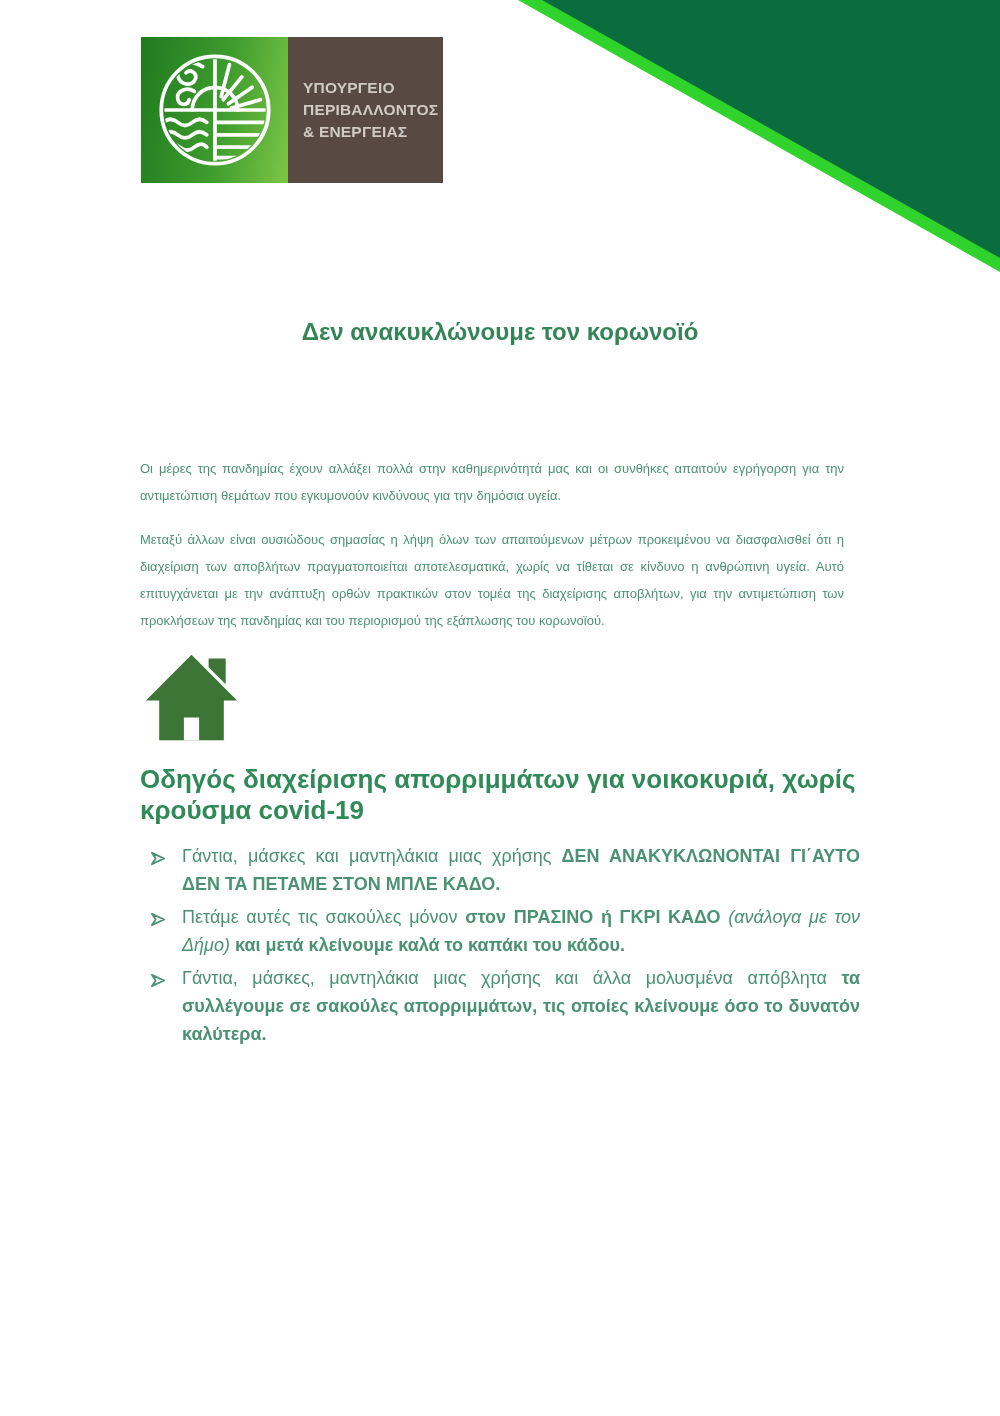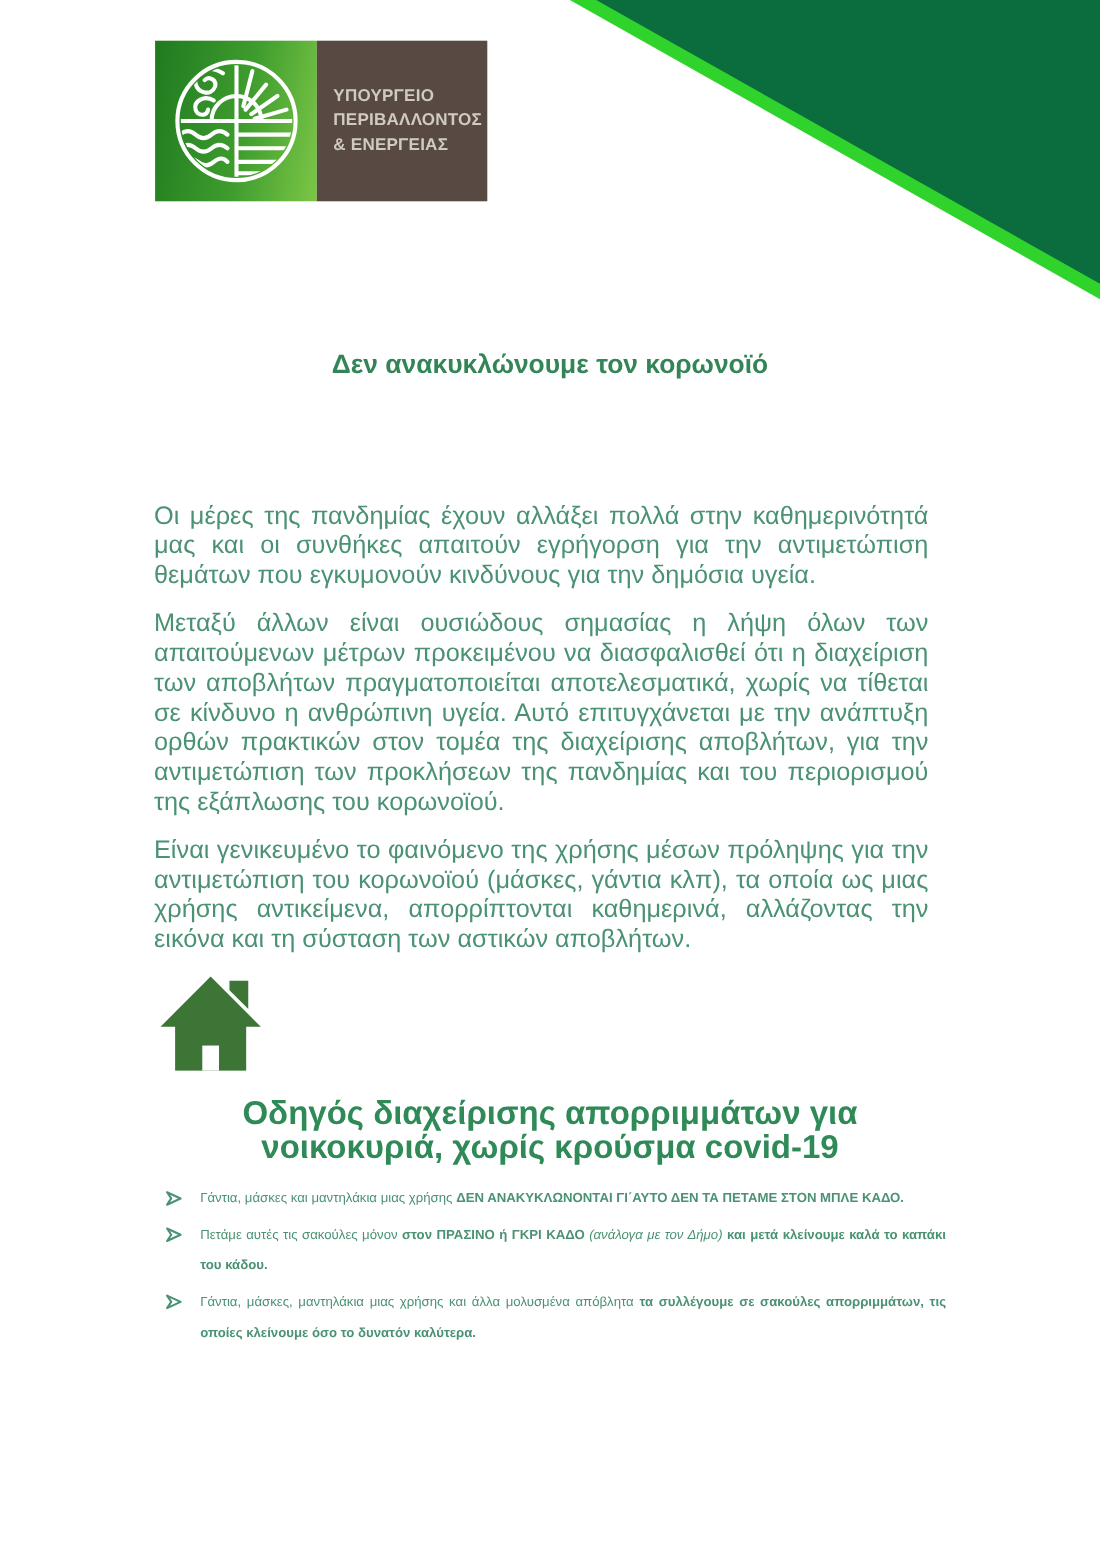--- a/index.html
+++ b/index.html
@@ -32,38 +32,38 @@
   
   .doc-title{
     position:absolute;top:318px;left:0;width:100%;
     margin:0;text-align:center;
     font-size:24px;font-weight:700;color:#338457;
   }
   
   .content{position:absolute;left:140px;top:455px;width:720px;}
   .content p{
     margin:0 16px 17px 0;
-    font-size:23px;line-height:27px;
+    font-size:13px;line-height:27px;
     color:#4a9273;text-align:justify;
   }
   
   .house-wrap{margin:14px 0 0 4px;width:95px;height:95px;}
   .house-wrap svg{width:95px;height:95px;display:block;}
   
   .section-heading{
     margin:18px 0 0 0;
-    font-size:30px;font-weight:700;line-height:31px;
-    color:#2f8a58;text-align:center;
+    font-size:26px;font-weight:700;line-height:31px;
+    color:#2f8a58;text-align:left;
   }
   
   .guidelines{list-style:none;margin:16px 0 0 0;padding:0;}
   .guidelines li{
     position:relative;
     padding-left:42px;margin-bottom:5px;
-    font-size:12px;line-height:28px;
+    font-size:18px;line-height:28px;
     color:#4a9273;text-align:justify;
   }
   .guidelines .marker{
     position:absolute;left:10px;top:5px;width:17px;height:17px;
   }
   .seg-normal{font-weight:normal;font-style:normal;}
   .seg-bold{font-weight:700;}
   .seg-italic{font-style:italic;}
 </style>
 </head>
@@ -117,21 +117,20 @@
       <div class="ministry-line">ΠΕΡΙΒΑΛΛΟΝΤΟΣ</div>
       <div class="ministry-line">&amp; ΕΝΕΡΓΕΙΑΣ</div>
     </div>
   </header>
 
   <h1 class="doc-title">Δεν ανακυκλώνουμε τον κορωνοϊό</h1>
 
   <main class="content">
     <p>Οι μέρες της πανδημίας έχουν αλλάξει πολλά στην καθημερινότητά μας και οι συνθήκες απαιτούν εγρήγορση για την αντιμετώπιση θεμάτων που εγκυμονούν κινδύνους για την δημόσια υγεία.</p>
     <p>Μεταξύ άλλων είναι ουσιώδους σημασίας η λήψη όλων των απαιτούμενων μέτρων προκειμένου να διασφαλισθεί ότι η διαχείριση των αποβλήτων πραγματοποιείται αποτελεσματικά, χωρίς να τίθεται σε κίνδυνο η ανθρώπινη υγεία. Αυτό επιτυγχάνεται με την ανάπτυξη ορθών πρακτικών στον τομέα της διαχείρισης αποβλήτων, για την αντιμετώπιση των προκλήσεων της πανδημίας και του περιορισμού της εξάπλωσης του κορωνοϊού.</p>
-    <p>Είναι γενικευμένο το φαινόμενο της χρήσης μέσων πρόληψης για την αντιμετώπιση του κορωνοϊού (μάσκες, γάντια κλπ), τα οποία ως μιας χρήσης αντικείμενα, απορρίπτονται καθημερινά, αλλάζοντας την εικόνα και τη σύσταση των αστικών αποβλήτων.</p>
 
     <div class="house-wrap">
       <svg viewBox="0 0 100 100" aria-hidden="true">
         <g fill="#3c7535">
           <polygon points="68,8 86,8 86,35 68,17"></polygon>
           <polygon points="50,4 2,52 98,52"></polygon>
           <rect x="16" y="50" width="68" height="44"></rect>
         </g>
         <rect x="42" y="70" width="16" height="24" fill="#ffffff"></rect>
       </svg>

